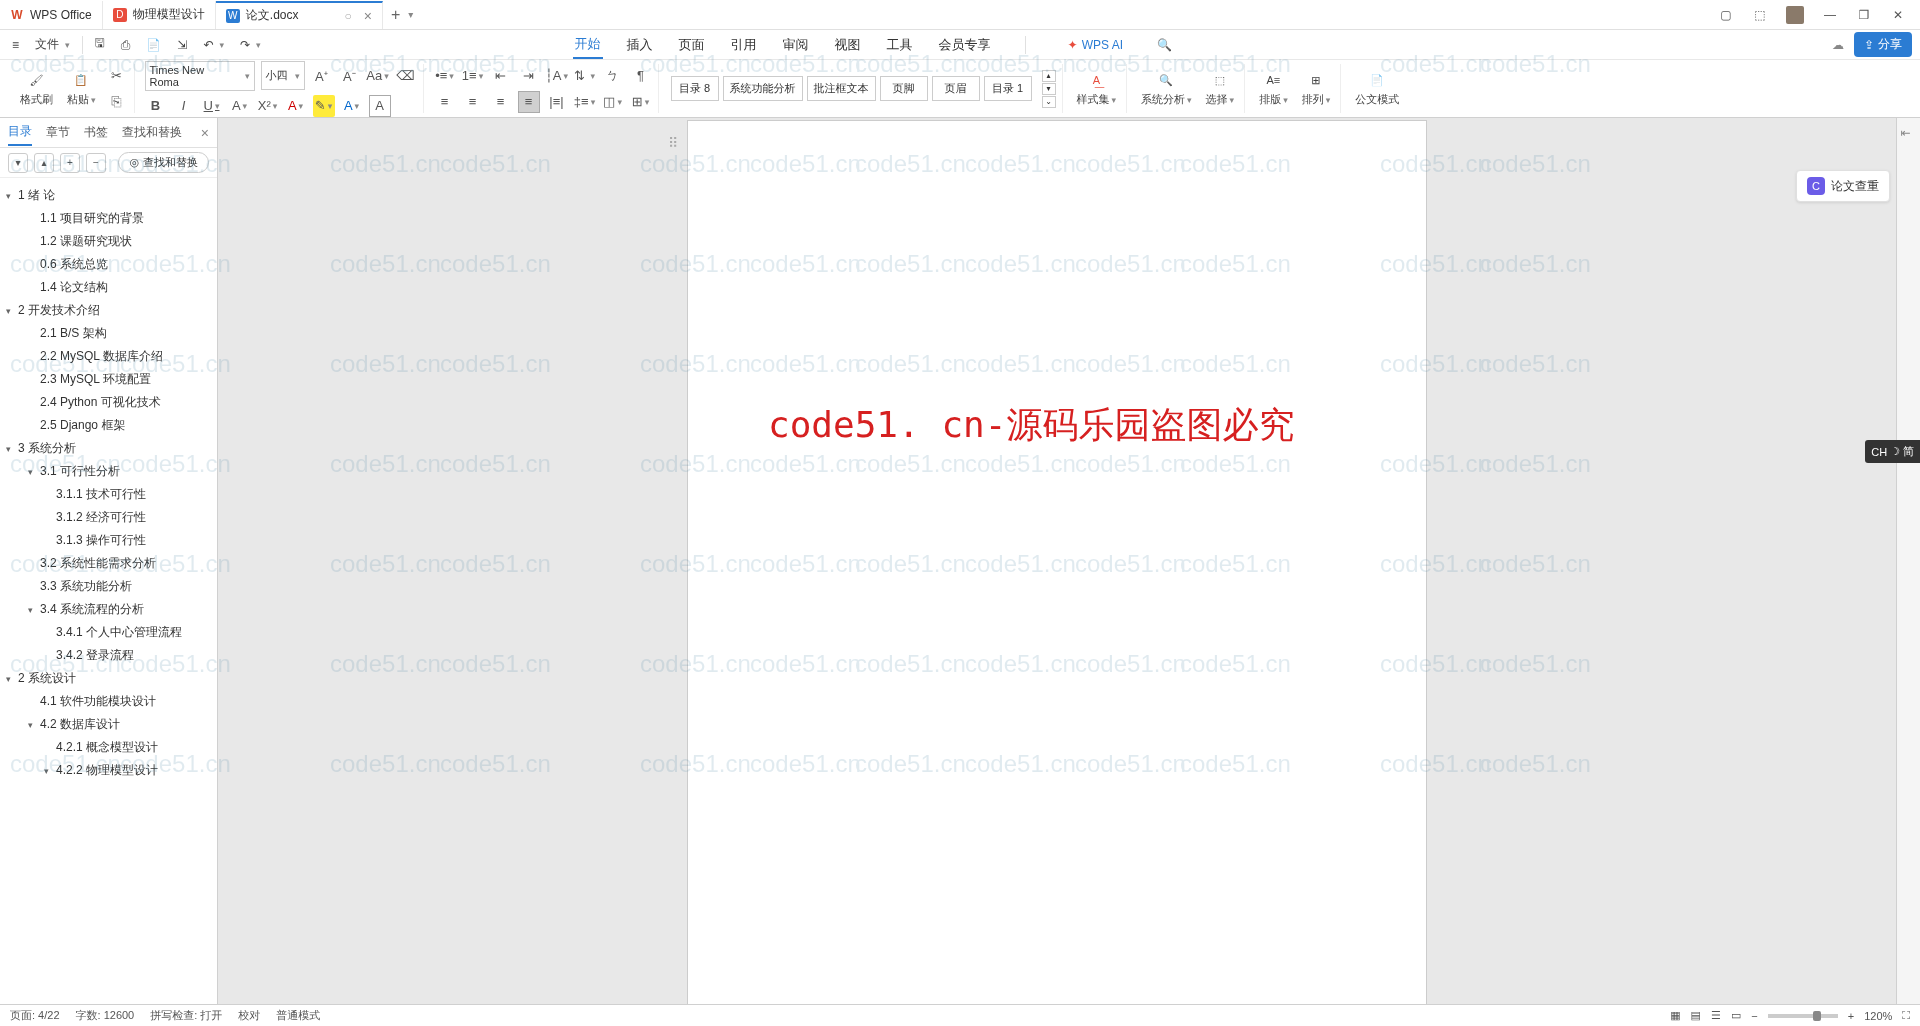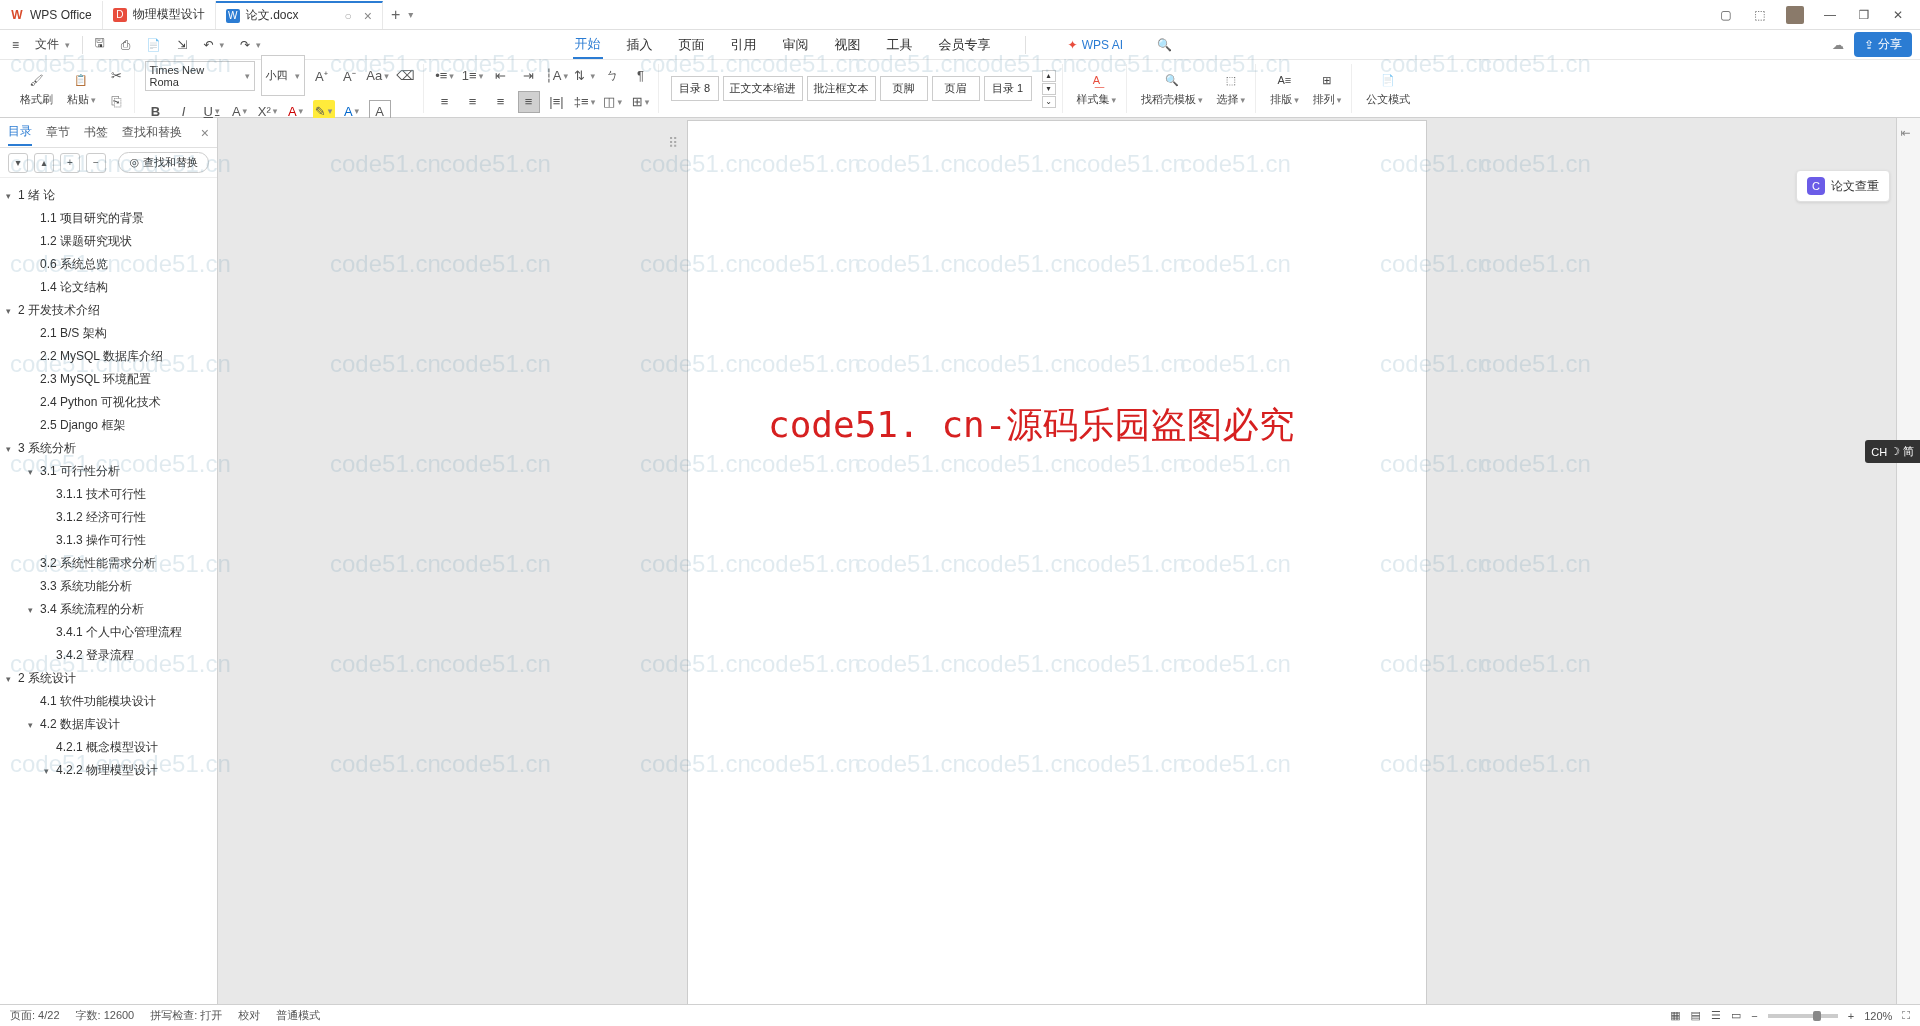--- a/index.html
+++ b/index.html
@@ -33,21 +33,21 @@
 
 
 .ribbon { height: 58px; background: #fff; border-bottom: 1px solid #d0d0d0; display: flex; align-items: stretch; padding: 4px 10px; gap: 4px; }
 .rgroup { display: flex; flex-direction: column; align-items: center; justify-content: center; padding: 0 6px; border-right: 1px solid #eee; }
 .rgroup-row { display: flex; gap: 6px; align-items: center; }
 .rbtn-lg { display: flex; flex-direction: column; align-items: center; font-size: 11px; color: #444; gap: 2px; padding: 0 4px; }
 .rbtn-sm { width: 22px; height: 22px; display: flex; align-items: center; justify-content: center; color: #555; font-size: 13px; }
 .rbtn-sm.sel { background: #d0d0d0; border: 1px solid #aaa; }
 .ricon { width: 20px; height: 20px; display: flex; align-items: center; justify-content: center; }
 .font-select { border: 1px solid #ccc; padding: 2px 4px; font-size: 11px; display: flex; align-items: center; gap: 16px; width: 110px; background: #fff; }
-.size-select { border: 1px solid #ccc; padding: 12px 4px; font-size: 11px; display: flex; align-items: center; gap: 4px; width: 44px; background: #fff; }
+.size-select { border: 1px solid #ccc; padding: 6px 4px; font-size: 11px; display: flex; align-items: center; gap: 4px; width: 44px; background: #fff; }
 .style-item { border: 1px solid #ccc; padding: 4px 6px; font-size: 11px; margin: 0 2px; min-width: 48px; text-align: center; background: #fff; }
 .style-scroll { display: flex; flex-direction: column; gap: 1px; margin-left: 2px; }
 .style-scroll-btn { width: 14px; height: 12px; border: 1px solid #ccc; background: #fff; font-size: 8px; display: flex; align-items: center; justify-content: center; }
 
 
 .main { display: flex; height: calc(1026px - 30px - 30px - 58px - 22px); background: #e8e8e8; }
 
 
 .navpanel { width: 218px; background: #fff; border-right: 1px solid #d0d0d0; display: flex; flex-direction: column; }
 .navtabs { height: 30px; display: flex; align-items: center; border-bottom: 1px solid #e0e0e0; padding: 0 8px; gap: 14px; font-size: 12px; }
@@ -236,21 +236,21 @@
         <span class="rbtn-sm">◫<span class="qarrow">▾</span></span>
         <span class="rbtn-sm">⊞<span class="qarrow">▾</span></span>
       </div>
     </div>
   </div>
 
   <div class="rgroup" style="flex:0 0 auto">
     <div class="rgroup-row">
       <div style="display:flex">
         <div class="style-item">目录 8</div>
-        <div class="style-item">正文文本缩进</div>
+        <div class="style-item">系统功能分析</div>
         <div class="style-item">批注框文本</div>
         <div class="style-item">页脚</div>
         <div class="style-item">页眉</div>
         <div class="style-item">目录 1</div>
       </div>
       <div class="style-scroll">
         <div class="style-scroll-btn">▴</div>
         <div class="style-scroll-btn">▾</div>
         <div class="style-scroll-btn">⌄</div>
       </div>
@@ -260,21 +260,21 @@
   <div class="rgroup">
     <div class="rbtn-lg">
       <span class="ricon" style="color:#e84d3d">A͟</span>
       <span><span>样式集</span><span class="qarrow">▾</span></span>
     </div>
   </div>
   <div class="rgroup">
     <div class="rgroup-row">
       <div class="rbtn-lg">
         <span class="ricon">🔍</span>
-        <span><span>找稻壳模板</span><span class="qarrow">▾</span></span>
+        <span><span>系统分析</span><span class="qarrow">▾</span></span>
       </div>
       <div class="rbtn-lg">
         <span class="ricon">⬚</span>
         <span><span>选择</span><span class="qarrow">▾</span></span>
       </div>
     </div>
   </div>
   <div class="rgroup">
     <div class="rgroup-row">
       <div class="rbtn-lg">

